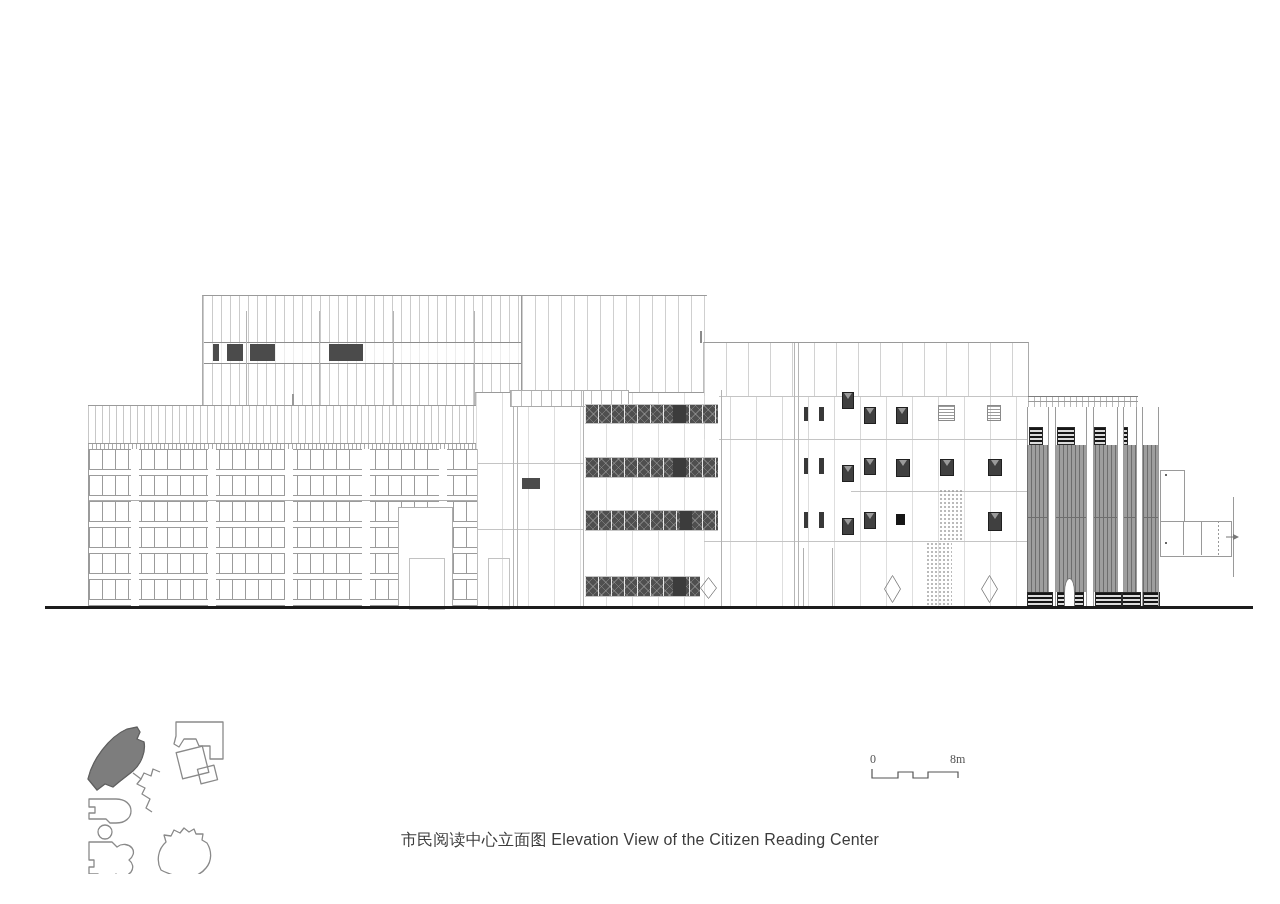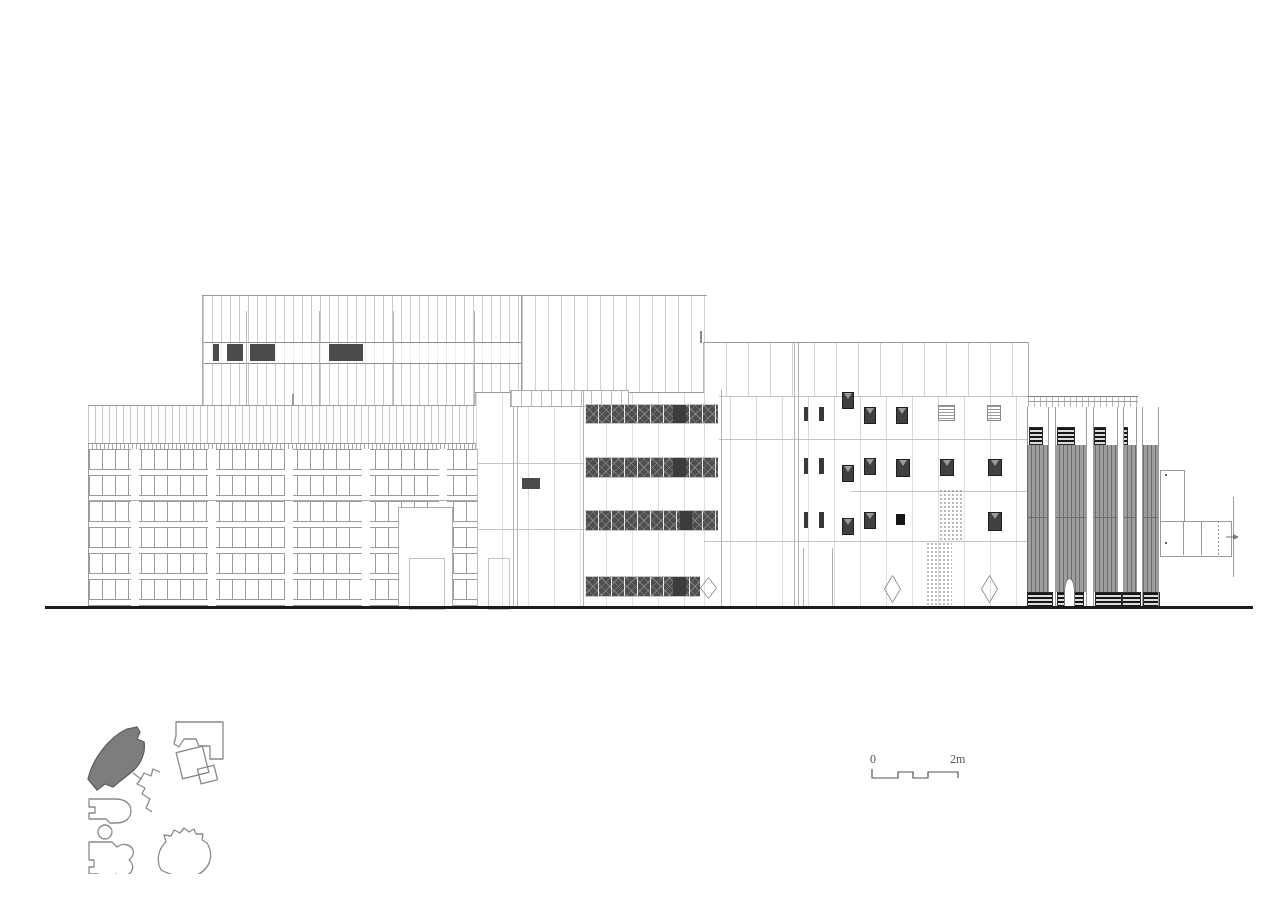--- a/index.html
+++ b/index.html
@@ -227,20 +227,21 @@
         <circle cx="27" cy="116" r="7"></circle>
         <path d="M11,126 L34,126 L39,131 C44,127 51,128 54,132 C57,136 55,141 51,144 C55,147 56,152 53,156 C49,161 42,161 38,158 L33,162 L24,162 L20,158 L11,158 L11,151 L16,151 L16,144 L11,144 Z"></path>
         <path d="M83,154 C78,145 80,133 88,126 L86,119 L93,120 L96,114 L102,117 L106,112 L111,116 L116,113 L118,118 L125,118 L124,124 L129,127 C134,135 134,145 128,152 C120,162 105,164 95,159 C90,157 86,156 83,154 Z"></path>
       </g>
       <path fill="#7d7d7d" stroke="#5f5f5f" stroke-width="1.3" d="M10,63 C14,44 31,21 49,13 L59,11 L62,16 L59,23 L66,26 C68,36 63,48 55,55 L41,66 L35,71 L27,68 L19,74 Z"></path>
     </svg>
   </div>
 
   <div class="scalebar" style="left:866px;top:752px;width:104px;height:34px;">
     <span class="lab" style="left:4px;">0</span>
-    <span class="lab" style="left:84px;">2m</span>
+    <span class="lab" style="left:84px;">8m</span>
     <svg width="104" height="14" viewBox="0 0 104 14" style="position:absolute;left:0;top:16px;">
       <path d="M6,1 L6,10 L32,10 L32,4 L47,4 L47,10 L62,10 L62,4 L92,4 L92,10" fill="none" stroke="#555" stroke-width="1.2"></path>
     </svg>
   </div>
 
+  <div class="caption" style="top:830px;">市民阅读中心立面图 Elevation View of the Citizen Reading Center</div>
 
 </div>
 
 </body></html>

